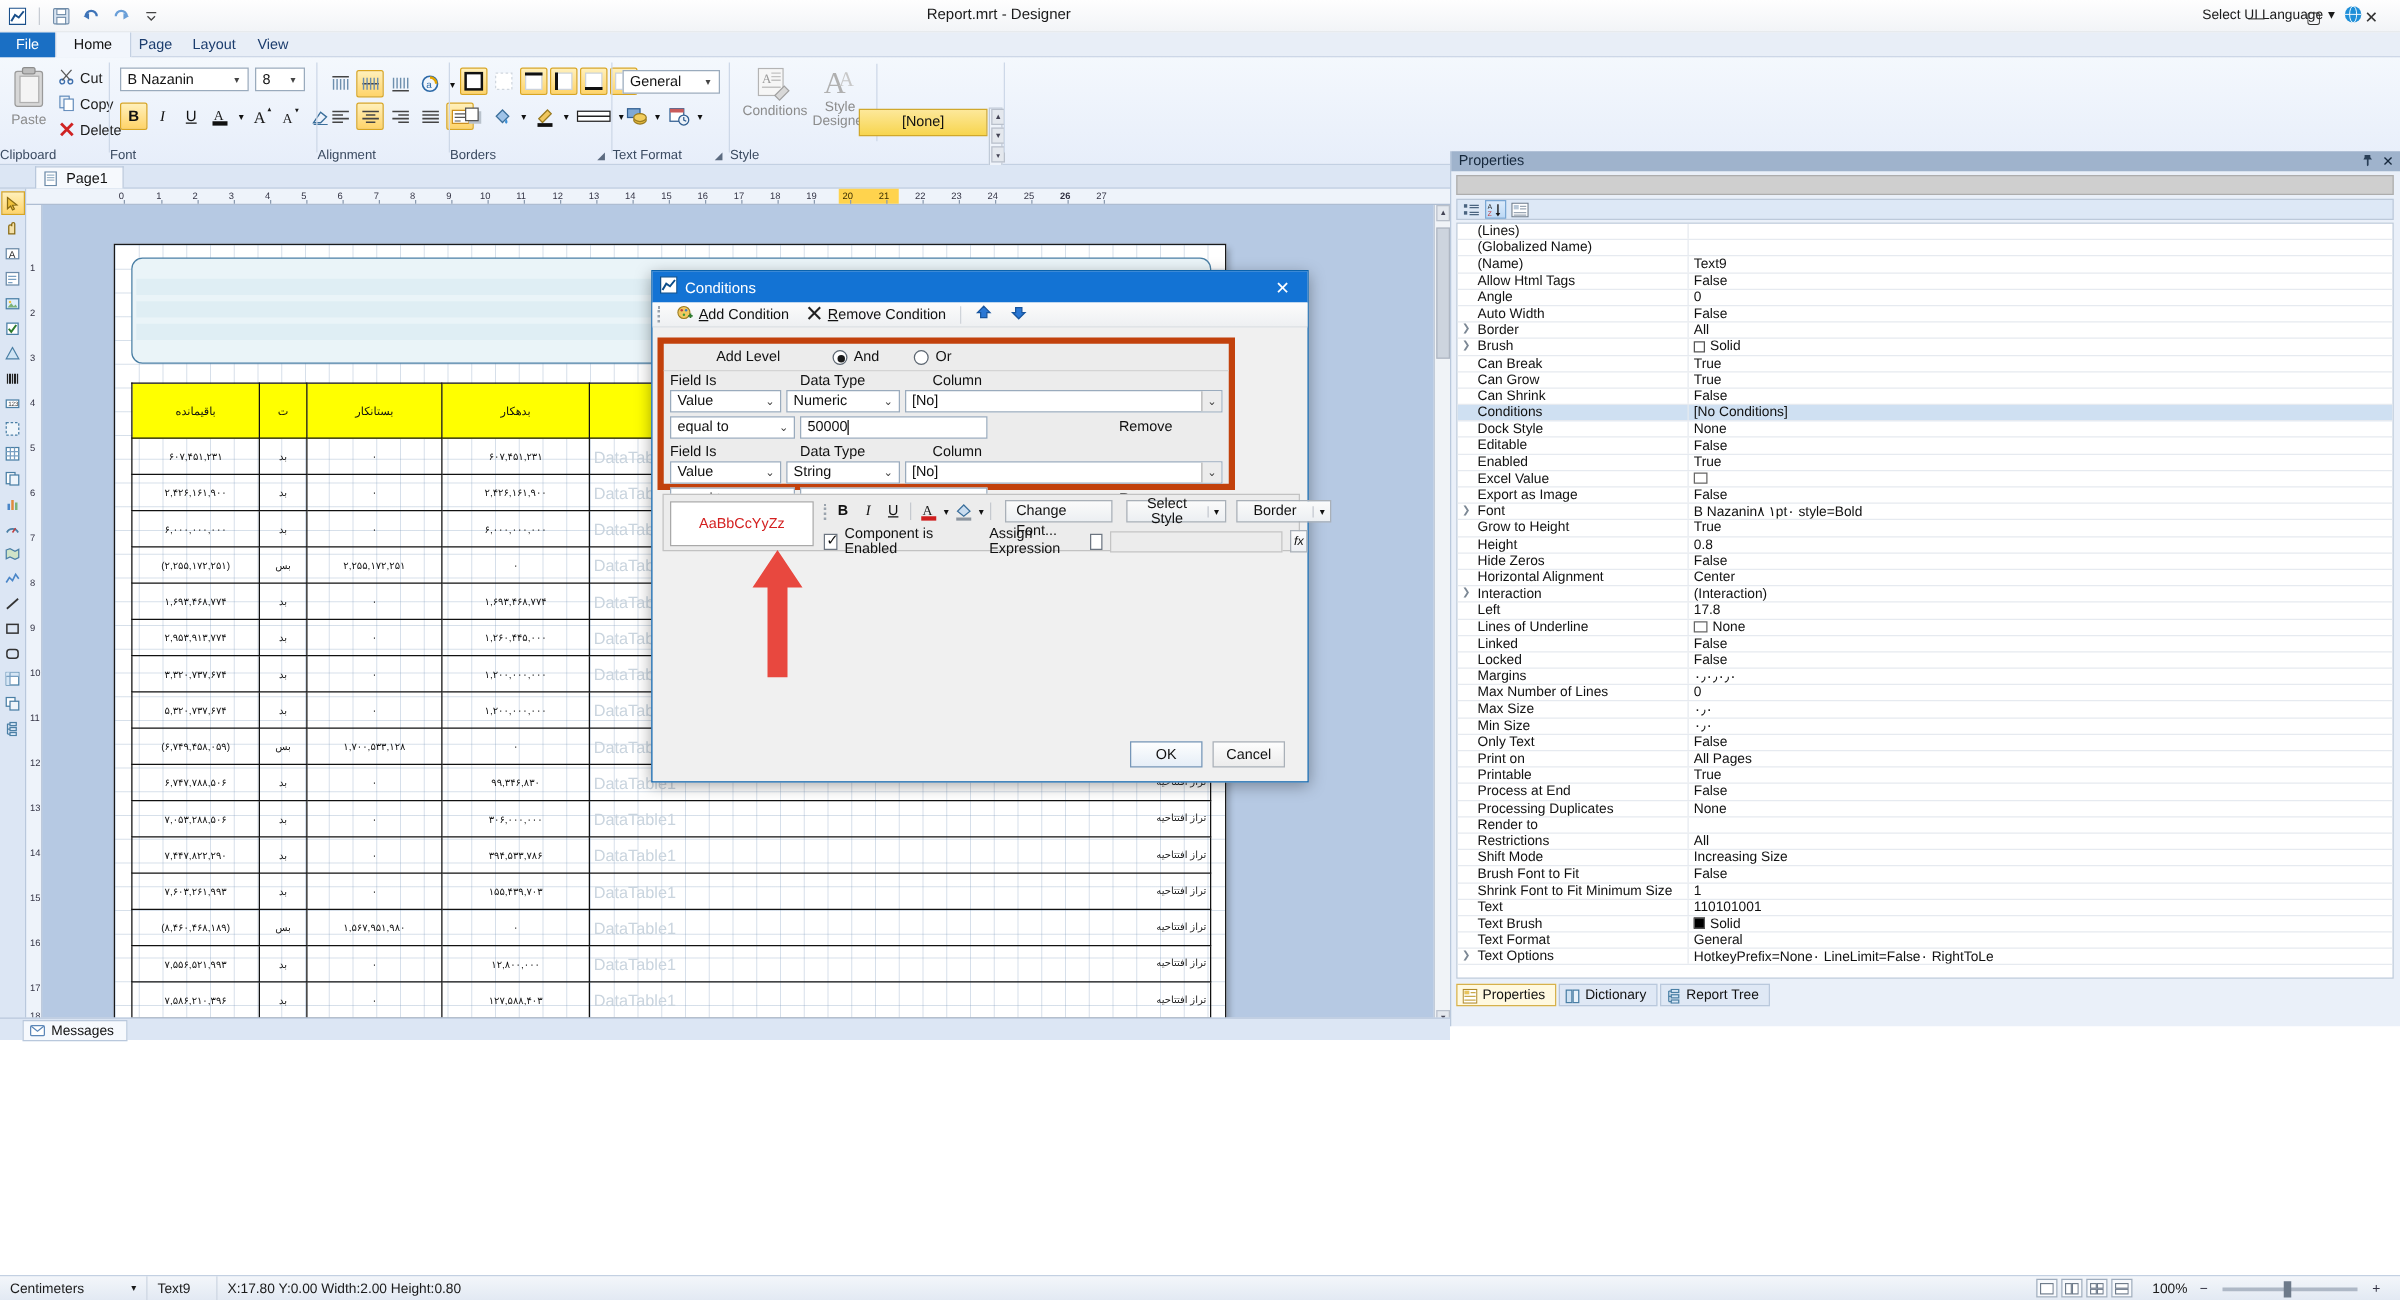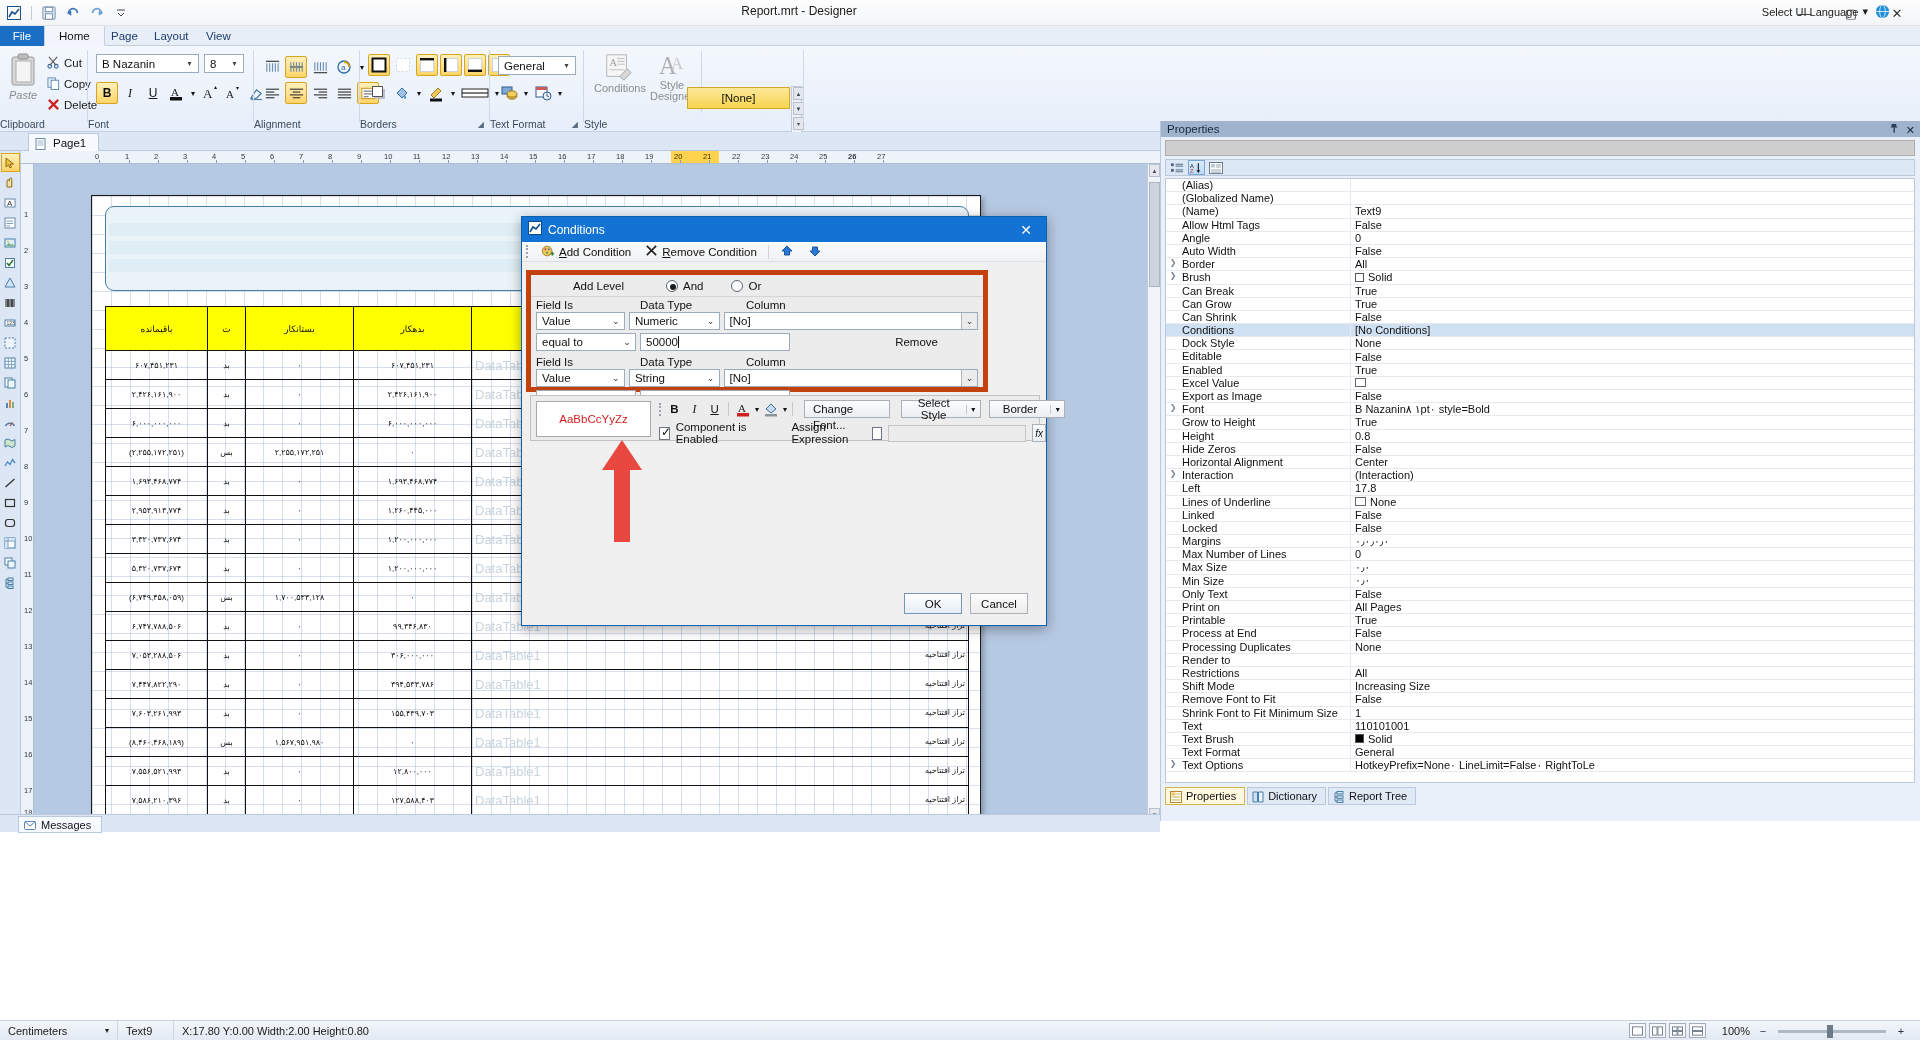--- a/index.html
+++ b/index.html
@@ -296,21 +296,21 @@
 
   <div class="ribbon">
 
     <div class="rgroup" style="left:0; width:88px;">
       <div style="position:absolute;left:6px;top:6px;width:34px;text-align:center;">
         <svg width="30" height="36" viewBox="0 0 30 36">
             <rect x="4" y="5" width="22" height="28" rx="2" fill="#d7d7d7" stroke="#9a9a9a"></rect>
             <rect x="8" y="9" width="15" height="21" fill="#f4f4f4" stroke="#b0b0b0"></rect>
             <rect x="10" y="2" width="10" height="5" rx="1.5" fill="#bdbdbd" stroke="#8d8d8d"></rect>
           </svg>
-        <div style="font-size:11px;color:#8c8c8c;margin-top:-1px;font-style:italic;">Paste</div>
+        <div style="font-size:11px;color:#8c8c8c;margin-top:-1px;">Paste</div>
       </div>
       <div style="position:absolute;left:44px;top:8px;">
         <div class="rbtn">
           <span>
             <svg width="13" height="13" viewBox="0 0 14 14">
                 <circle cx="3" cy="11" r="2" fill="none" stroke="#3d6fae" stroke-width="1.2"></circle>
                 <circle cx="10" cy="11" r="2" fill="none" stroke="#3d6fae" stroke-width="1.2"></circle>
                 <line x1="3" y1="10" x2="11" y2="1" stroke="#555" stroke-width="1.1"></line>
                 <line x1="10" y1="10" x2="2" y2="1" stroke="#555" stroke-width="1.1"></line>
               </svg>
@@ -1073,21 +1073,21 @@
               <line x1="2" y1="8" x2="12" y2="8"></line>
               <line x1="2" y1="10" x2="12" y2="10"></line>
             </g>
           </svg>
       </div>
     </div>
 
     <div class="props-list" id="props-list">
         <div class="prow">
           <div class="exp"></div>
-          <div class="pname">(Alias)</div>
+          <div class="pname">(Lines)</div>
           <div class="pval">
             <span></span>
           </div>
         </div>
         <div class="prow">
           <div class="exp"></div>
           <div class="pname">(Globalized Name)</div>
           <div class="pval">
             <span></span>
           </div>
@@ -1349,21 +1349,21 @@
         </div>
         <div class="prow">
           <div class="exp"></div>
           <div class="pname">Shift Mode</div>
           <div class="pval">
             <span>Increasing Size</span>
           </div>
         </div>
         <div class="prow">
           <div class="exp"></div>
-          <div class="pname">Remove Font to Fit</div>
+          <div class="pname">Brush Font to Fit</div>
           <div class="pval">
             <span>False</span>
           </div>
         </div>
         <div class="prow">
           <div class="exp"></div>
           <div class="pname">Shrink Font to Fit Minimum Size</div>
           <div class="pval">
             <span>1</span>
           </div>

